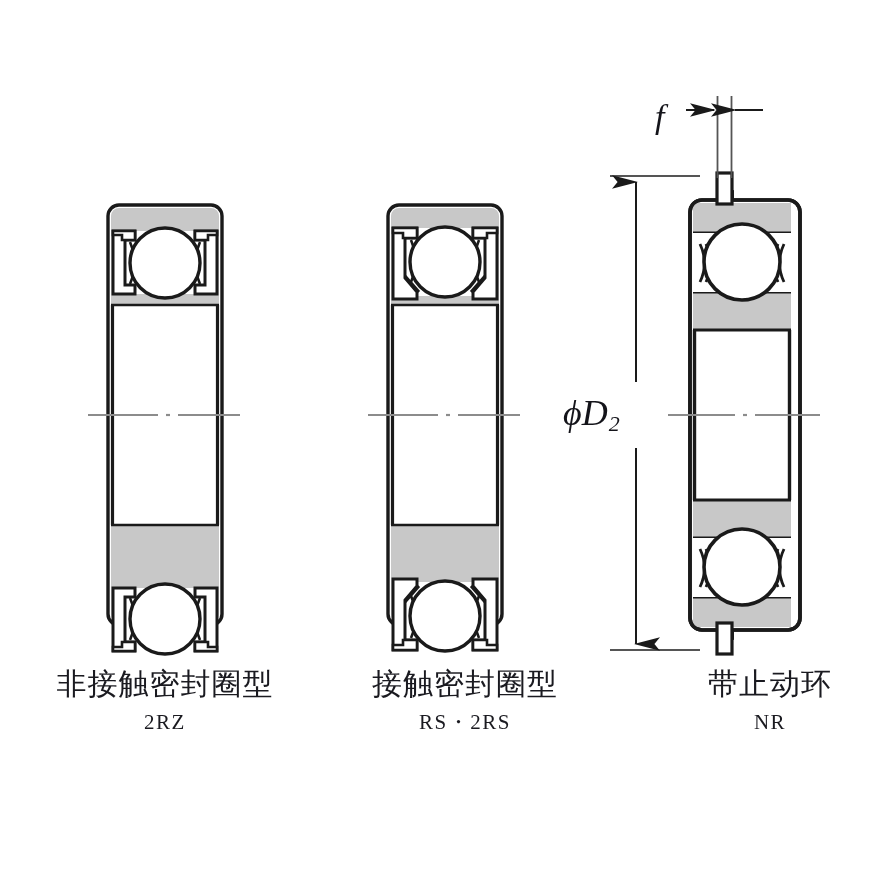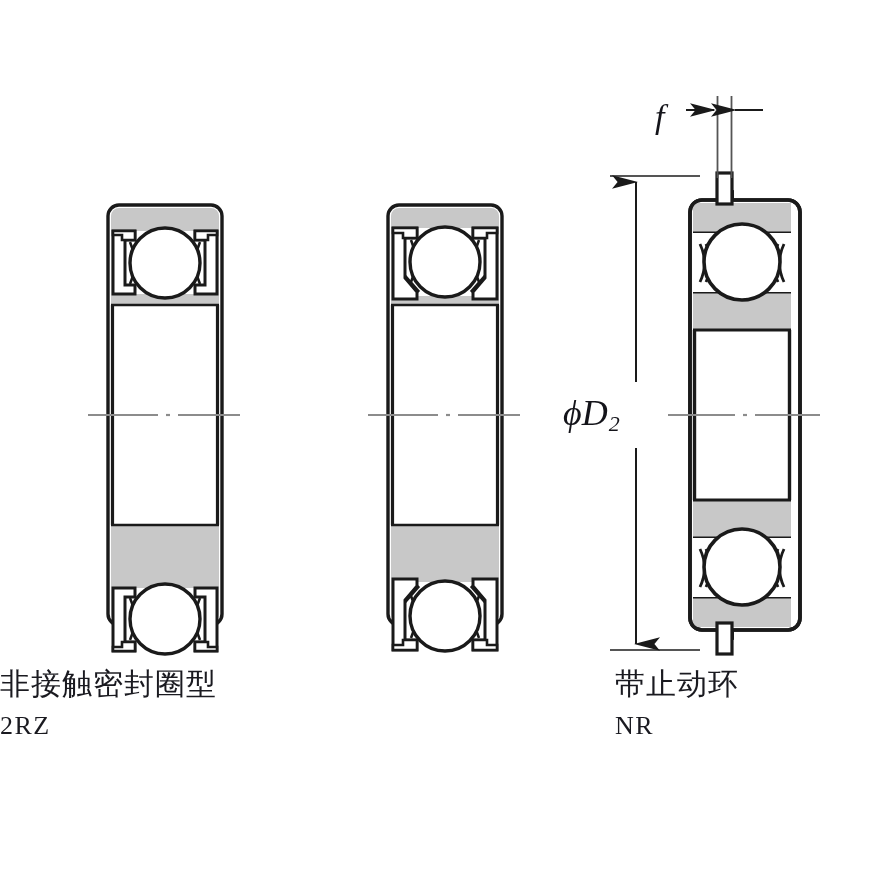--- a/index.html
+++ b/index.html
@@ -17,35 +17,36 @@
   }
   #figure-svg {
     position: absolute;
     left: 0;
     top: 0;
     width: 882px;
     height: 882px;
   }
   .caption {
     position: absolute;
+    text-align: center;
     color: #1a1a20;
     line-height: 1.22;
     white-space: nowrap;
   }
   .caption .cn {
     display: block;
     font-family: "DejaVu Sans", sans-serif;
     font-size: 30px;
     letter-spacing: 1px;
     font-weight: 400;
   }
   .caption .code {
     display: block;
     font-family: "Liberation Serif", serif;
-    font-size: 26px;
+    font-size: 21px;
     margin-top: 7px;
     letter-spacing: 1.5px;
   }
   #caption-1 { left: 0px;   top: 666px; width: 330px; }
   #caption-2 { left: 310px; top: 666px; width: 310px; }
   #caption-3 { left: 615px; top: 666px; width: 310px; }
 
   .dim-label {
     position: absolute;
     color: #14141a;
@@ -398,19 +399,23 @@
 
   <div class="dim-label" id="label-f">f</div>
 
   <div class="dim-label" id="label-d2"><span class="phi">ϕ</span><span>D</span><span class="sub">2</span></div>
 
   <div class="caption" id="caption-1">
     <span class="cn">非接触密封圈型</span>
     <span class="code">2RZ</span>
   </div>
 
+  <div class="caption" id="caption-2">
+    <span class="cn">接触密封圈型</span>
+    <span class="code">RS・2RS</span>
+  </div>
 
   <div class="caption" id="caption-3">
     <span class="cn">带止动环</span>
     <span class="code">NR</span>
   </div>
 
 </div>
 
 </body></html>

